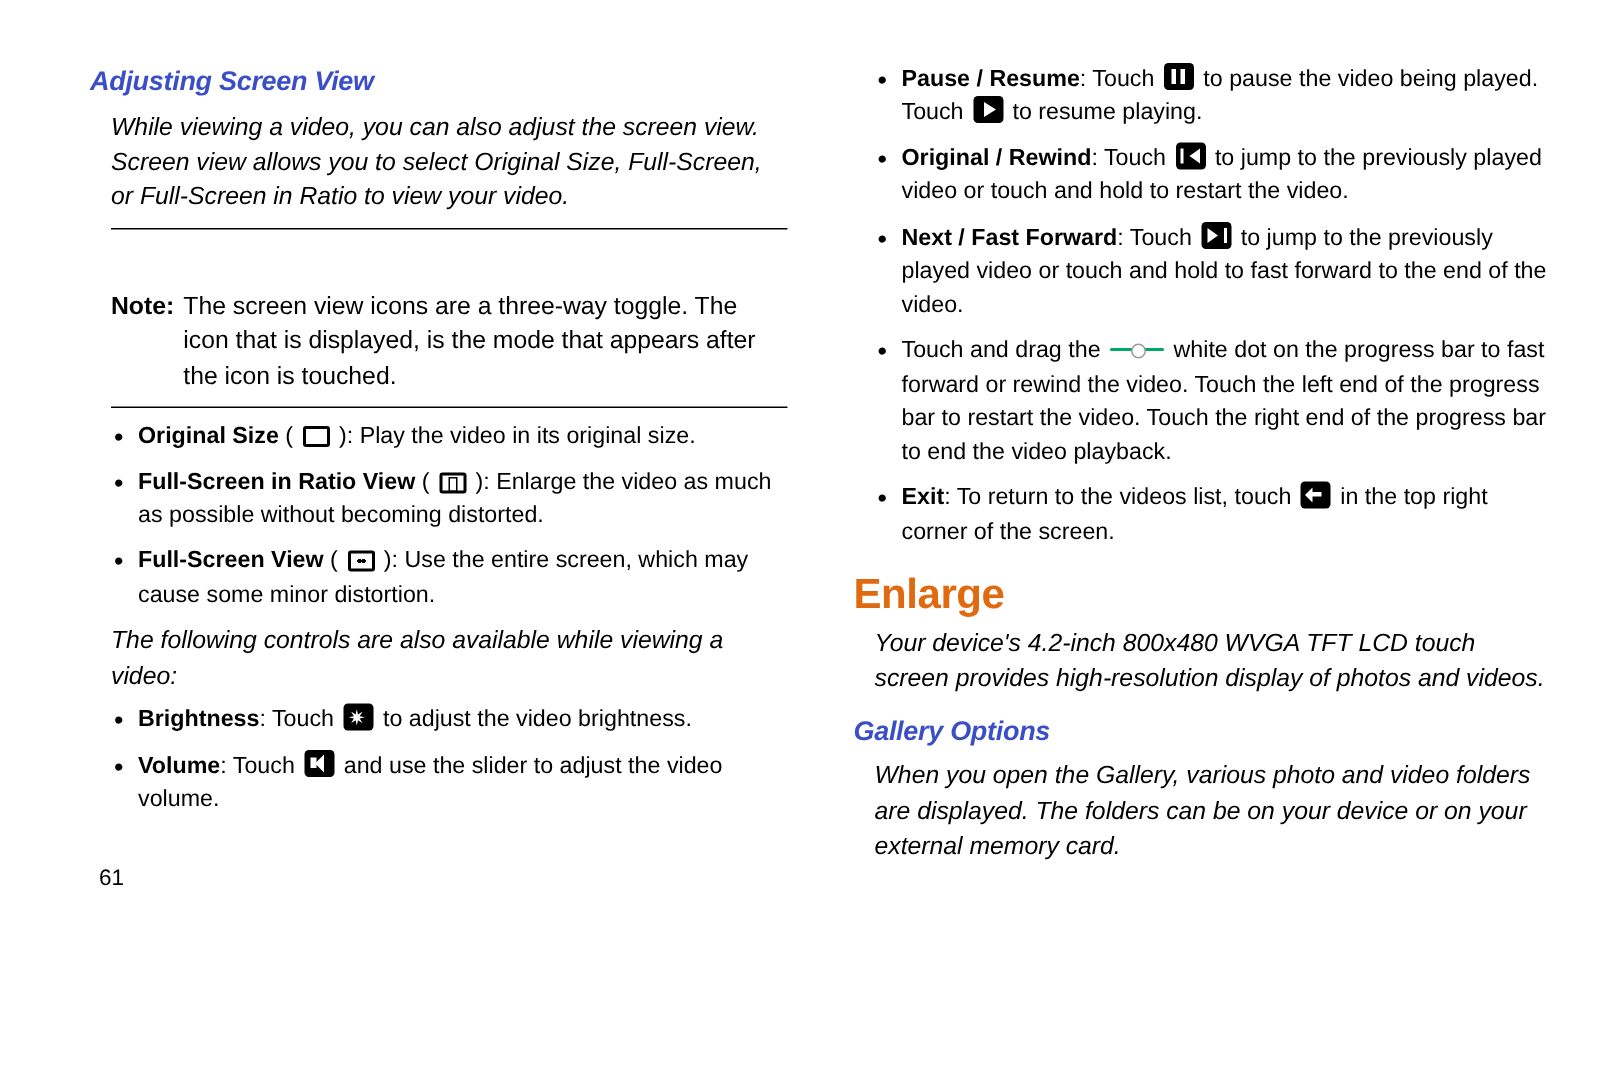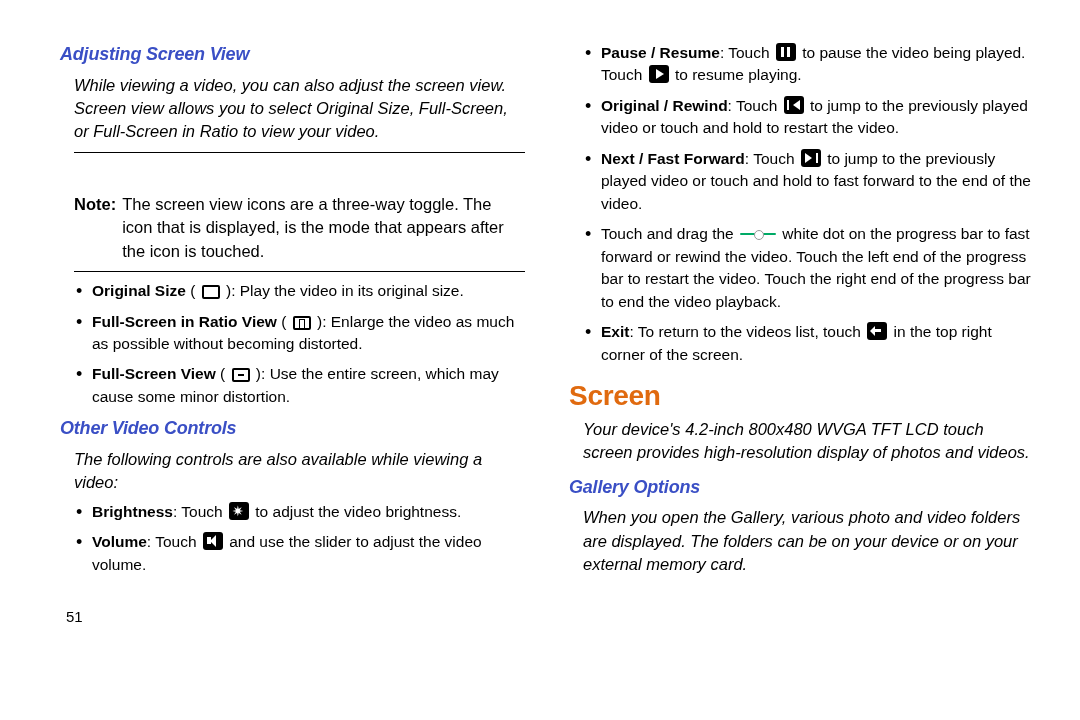--- a/index.html
+++ b/index.html
@@ -245,33 +245,32 @@
         <span class="b">Original Size</span><span> ( </span><span class="icon-outline"></span><span> ): </span><span>Play the video in its original size.</span>
       </li>
       <li>
         <span class="b">Full-Screen in Ratio View</span><span> ( </span><span class="icon-outline inner-box"></span><span> ): </span><span>Enlarge the video as much as possible without becoming distorted.</span>
       </li>
       <li>
         <span class="b">Full-Screen View</span><span> ( </span><span class="icon-outline" style="background: radial-gradient(circle at 40% 50%, #000 1.5px, transparent 1.5px), radial-gradient(circle at 60% 50%, #000 1.5px, transparent 1.5px);"></span><span> ): </span><span>Use the entire screen, which may cause some minor distortion.</span>
       </li>
     </ul>
 
-    <div class="h-blue" style="margin-top:8px;">Other Video Controls</div>
     <p>The following controls are also available while viewing a video:</p>
 
     <ul class="bullets">
       <li>
         <span class="b">Brightness</span><span>: Touch </span><span class="icon brightness"></span><span> to adjust the video brightness.</span>
       </li>
       <li>
         <span class="b">Volume</span><span>: Touch </span><span class="icon speaker"></span><span> and use the slider to adjust the video volume.</span>
       </li>
     </ul>
 
-    <div class="pagenum">51</div>
+    <div class="pagenum">61</div>
   </div>
 
   <div class="col">
     <ul class="bullets">
       <li>
         <span class="b">Pause / Resume</span><span>: Touch </span><span class="icon pause"></span><span> to pause the video being played. Touch </span><span class="icon play"></span><span> to resume playing.</span>
       </li>
       <li>
         <span class="b">Original / Rewind</span><span>: Touch </span><span class="icon prev"></span><span> to jump to the previously played video or touch and hold to restart the video.</span>
       </li>
@@ -279,20 +278,20 @@
         <span class="b">Next / Fast Forward</span><span>: Touch </span><span class="icon next"></span><span> to jump to the previously played video or touch and hold to fast forward to the end of the video.</span>
       </li>
       <li>
         <span>Touch and drag the </span><span class="progress"></span><span> white dot on the progress bar to fast forward or rewind the video. Touch the left end of the progress bar to restart the video. Touch the right end of the progress bar to end the video playback.</span>
       </li>
       <li>
         <span class="b">Exit</span><span>: To return to the videos list, touch </span><span class="icon exit"></span><span> in the top right corner of the screen.</span>
       </li>
     </ul>
 
-    <div class="h-orange">Screen</div>
+    <div class="h-orange">Enlarge</div>
     <p>Your device's 4.2-inch 800x480 WVGA TFT LCD touch screen provides high-resolution display of photos and videos.</p>
 
     <div class="h-blue" style="margin-top:10px;">Gallery Options</div>
     <p>When you open the Gallery, various photo and video folders are displayed. The folders can be on your device or on your external memory card.</p>
   </div>
 
 </div>
 
 </body></html>

